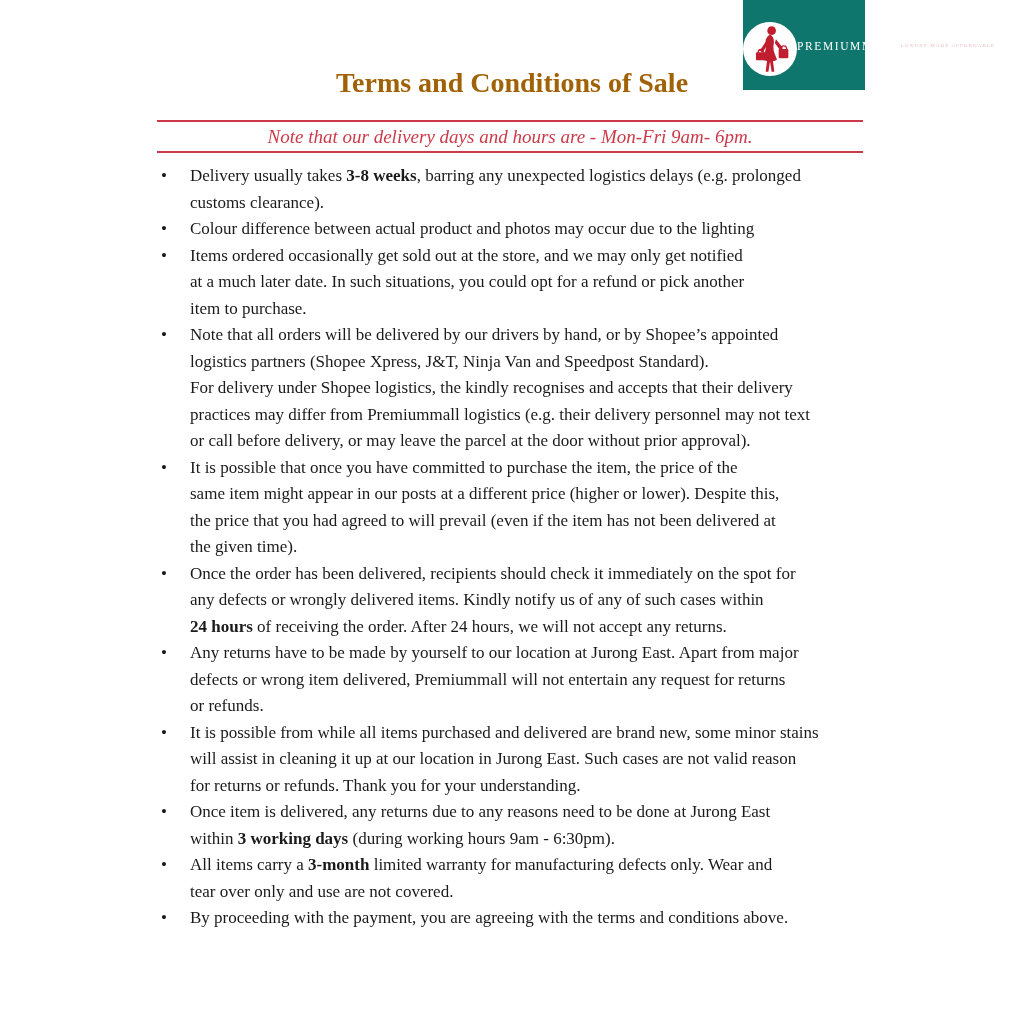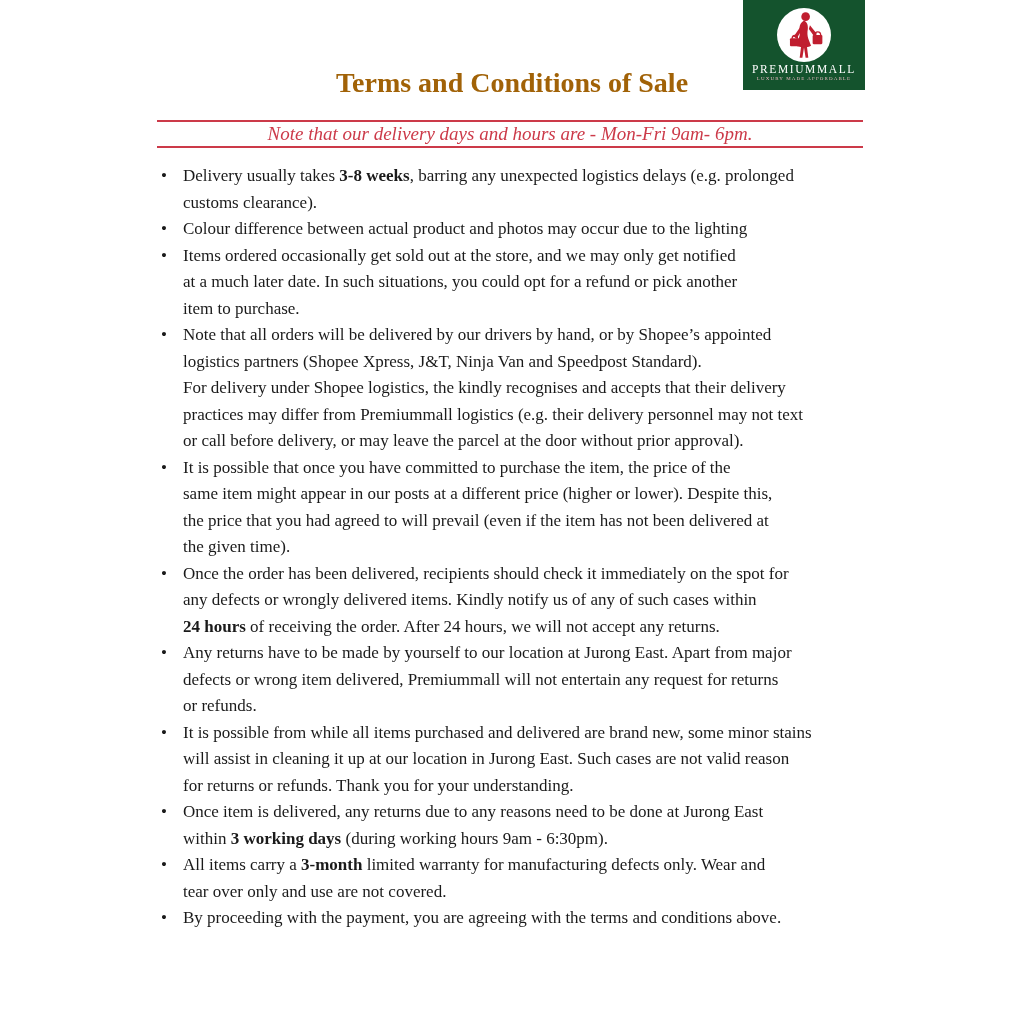--- a/index.html
+++ b/index.html
@@ -13,22 +13,22 @@
     width: 1024px; height: 1024px;
     background: #ffffff;
     overflow: hidden;
   }
 
   
   .logo {
     position: absolute;
     left: 743px; top: 0;
     width: 122px; height: 90px;
-    background: #14532d;
-    display: flex; flex-direction: column; align-items: center;
+    background: #0f766e;
+    display: flex; flex-direction: row; align-items: center;
     box-sizing: border-box;
   }
   .logo-circle { margin-top: 8px; width: 54px; height: 54px; line-height: 0; }
   .logo-brand {
     color: #ffffff;
     font-size: 11.5px;
     letter-spacing: 1.6px;
     margin-top: 1px;
     white-space: nowrap;
   }
@@ -54,21 +54,21 @@
   }
 
   
   .note-band {
     position: absolute;
     top: 120px; left: 157px;
     width: 706px;
     border-top: 2px solid #cc3a49;
     border-bottom: 2px solid #cc3a49;
     box-sizing: border-box;
-    height: 28px;
+    height: 33px;
     display: flex; align-items: center; justify-content: center;
   }
   .note-text {
     font-style: italic;
     font-size: 19px;
     color: #cc3a49;
     white-space: nowrap;
   }
 
   
@@ -85,20 +85,21 @@
   .term::before {
     content: "\2022";
     position: absolute;
     left: 3px; top: 0;
     line-height: 26.5px;
   }
   .line {
     line-height: 26.5px;
     height: 26.5px;
     white-space: nowrap;
+    margin-left: 7px;
   }
   .b { font-weight: bold; }
 </style>
 </head>
 <body>
 
 <div class="page">
 
   <div class="logo">
     <div class="logo-circle">

